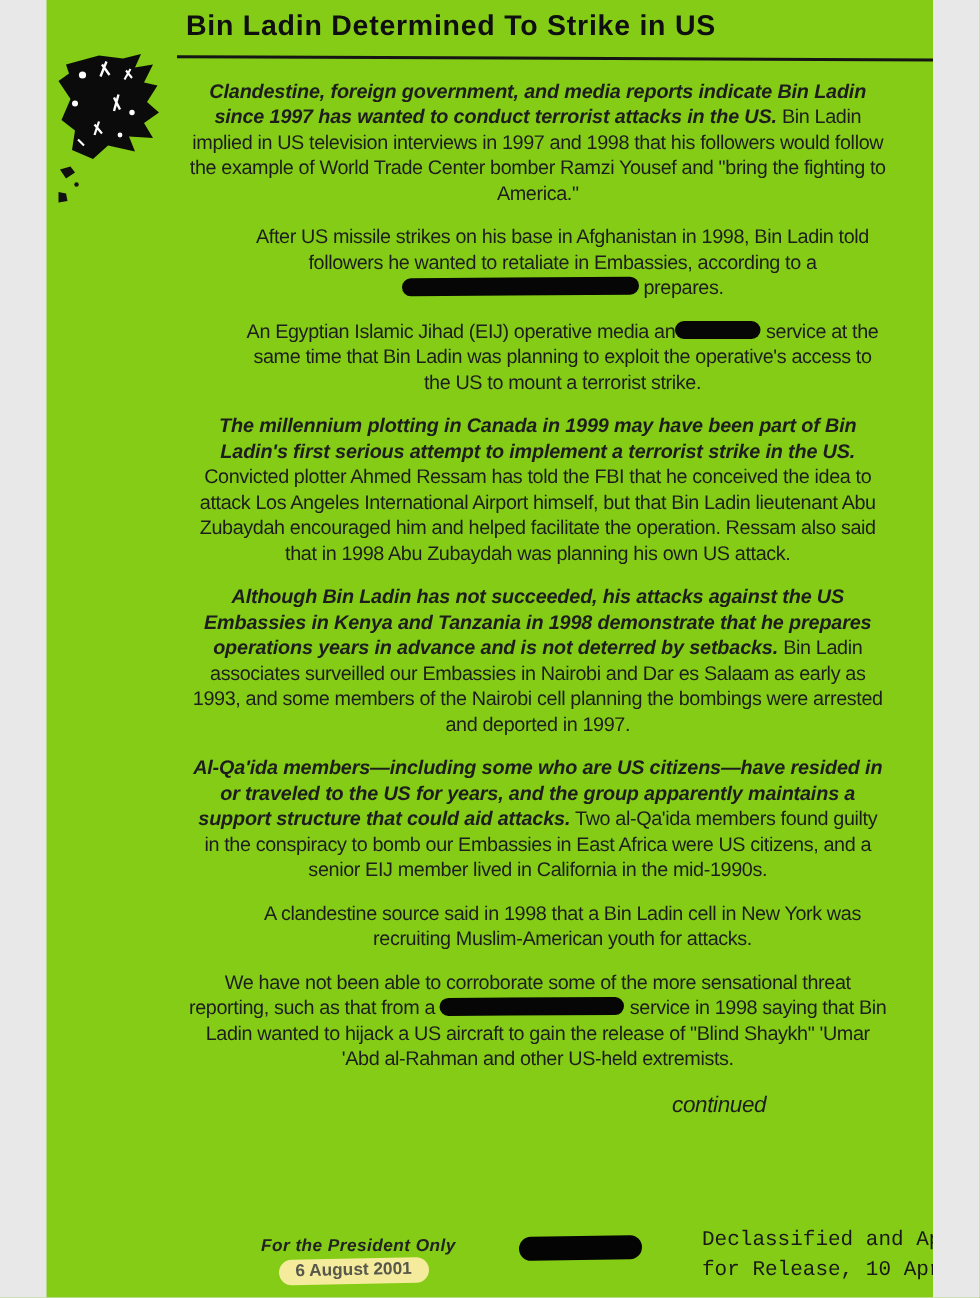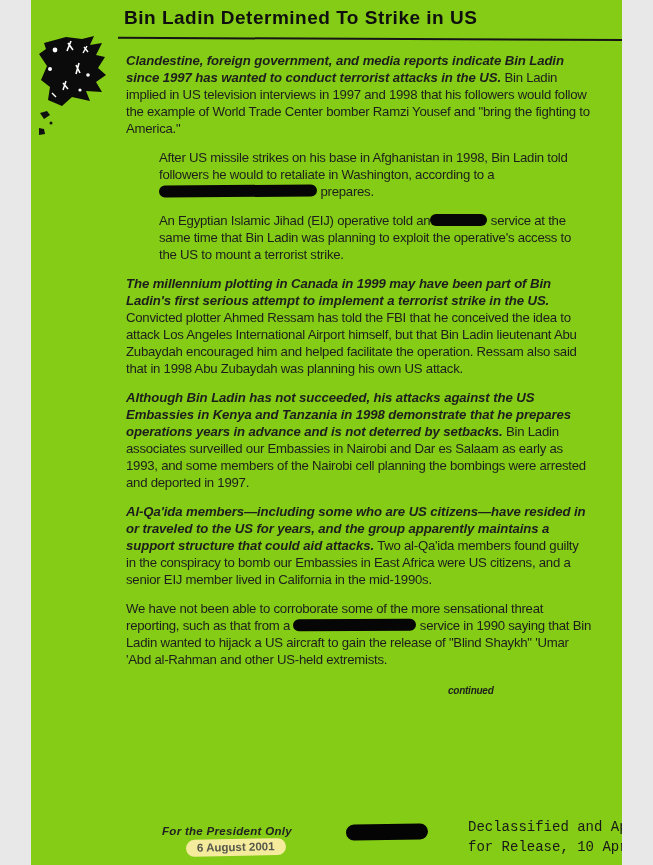--- a/index.html
+++ b/index.html
@@ -14,34 +14,34 @@
   }
   .title-rule{
     position:absolute;left:87px;top:38px;width:561px;height:2px;
     background:#151515;transform:rotate(.25deg);
   }
   .stamp{position:absolute;left:7px;top:35px;}
   .body-col{
     position:absolute;left:95px;top:52px;width:465px;
     font-size:13.2px;line-height:17px;letter-spacing:-.25px;color:#1d1d1d;
   }
-  .para{margin:0 0 12px 0;}
+  .para{margin:0 0 12px 0;text-align:center;}
   .indent{margin-left:33px;}
   .bi{font-weight:700;font-style:italic;letter-spacing:-.1px;}
   .it{}
   .redact{
     display:inline-block;height:12px;background:#060606;border-radius:6px;
     vertical-align:-1px;
   }
   .r1{width:158px;transform:rotate(-.4deg);}
   .r2{width:57px;}
   .r3{width:123px;transform:rotate(-.3deg);}
-  .continued{margin:14px 0 0 322px;font-style:italic;font-weight:700;font-size:10px;}
+  .continued{margin:14px 0 0 322px;font-style:italic;font-weight:400;font-size:15px;}
   .president{
-    position:absolute;left:131px;top:825px;font-size:11.5px;font-weight:700;
+    position:absolute;left:143px;top:825px;font-size:11.5px;font-weight:700;
     font-style:italic;letter-spacing:.3px;color:#222;white-space:nowrap;
   }
   .date-pill{
     position:absolute;left:155px;top:839px;padding:2px 11px 3px;
     background:#f4ec9c;border-radius:12px;transform:rotate(-1.2deg);
     font-size:11.5px;font-weight:700;color:#57574b;white-space:nowrap;
   }
   .footer-redact{
     position:absolute;left:315px;top:824px;width:82px;height:16px;
     background:#040404;border-radius:8px;transform:rotate(-1deg);
@@ -75,33 +75,34 @@
       <path fill="#101010" d="M2,78 l7,-2 3,4 -6,4 Z"></path>
       <path fill="#101010" d="M1,93 l5,1 1,5 -6,1 Z"></path>
       <circle cx="13" cy="88" r="1.5" fill="#131313"></circle>
     </svg>
   </div>
 
   <div class="body-col">
 
     <p class="para"><span class="bi">Clandestine, foreign government, and media reports indicate Bin Ladin since 1997 has wanted to conduct terrorist attacks in the US.</span><span> Bin Ladin implied in US television interviews in 1997 and 1998 that his followers would follow the example of World Trade Center bomber Ramzi Yousef and "bring the fighting to America."</span></p>
 
-    <p class="para indent"><span>After US missile strikes on his base in Afghanistan in 1998, Bin Ladin told followers he would to retaliate in Washington, according to a </span><span class="redact r1"></span><span> prepares.</span></p>
+    <p class="para indent"><span>After US missile strikes on his base in Afghanistan in 1998, Bin Ladin told followers he wanted to retaliate in Embassies, according to a </span><span class="redact r1"></span><span> prepares.</span></p>
 
-    <p class="para indent"><span>An Egyptian Islamic Jihad (EIJ) operative told an</span><span class="redact r2"></span><span> service at the same time that Bin Ladin was planning to exploit the operative's access to the US to mount a terrorist strike.</span></p>
+    <p class="para indent"><span>An Egyptian Islamic Jihad (EIJ) operative media an</span><span class="redact r2"></span><span> service at the same time that Bin Ladin was planning to exploit the operative's access to the US to mount a terrorist strike.</span></p>
 
     <p class="para"><span class="bi">The millennium plotting in Canada in 1999 may have been part of Bin Ladin's first serious attempt to implement a terrorist strike in the US.</span><span> Convicted plotter Ahmed Ressam has told the FBI that he conceived the idea to attack Los Angeles International Airport himself, but that Bin Ladin lieutenant Abu Zubaydah encouraged him and helped facilitate the operation. Ressam also said that in 1998 Abu Zubaydah was planning his own US attack.</span></p>
 
 
     <p class="para"><span class="bi">Although Bin Ladin has not succeeded, his attacks against the US Embassies in Kenya and Tanzania in 1998 demonstrate that he prepares operations years in advance and is not deterred by setbacks.</span><span> Bin Ladin associates surveilled our Embassies in Nairobi and Dar es Salaam as early as 1993, and some members of the Nairobi cell planning the bombings were arrested and deported in 1997.</span></p>
 
     <p class="para"><span class="bi">Al-Qa'ida members—including some who are US citizens—have resided in or traveled to the US for years, and the group apparently maintains a support structure that could aid attacks.</span><span> Two al-Qa'ida members found guilty in the conspiracy to bomb our Embassies in East Africa were US citizens, and a senior EIJ member lived in California in the mid-1990s.</span></p>
 
+    <p class="para indent"><span>A clandestine source said in 1998 that a Bin Ladin cell in New York was recruiting Muslim-American youth for attacks.</span></p>
 
-    <p class="para"><span class="it">We have not been able to corroborate some of the more sensational threat reporting, such as that from a </span><span class="redact r3"></span><span class="it"> service in 1990 saying that Bin Ladin wanted to hijack a US aircraft to gain the release of "Blind Shaykh" 'Umar 'Abd al-Rahman and other US-held extremists.</span></p>
+    <p class="para"><span class="it">We have not been able to corroborate some of the more sensational threat reporting, such as that from a </span><span class="redact r3"></span><span class="it"> service in 1998 saying that Bin Ladin wanted to hijack a US aircraft to gain the release of "Blind Shaykh" 'Umar 'Abd al-Rahman and other US-held extremists.</span></p>
 
     <div class="continued">continued</div>
   </div>
 
   <div class="president">For the President Only</div>
 
   <div class="date-pill">6 August 2001</div>
 
   <div class="footer-redact"></div>
 

